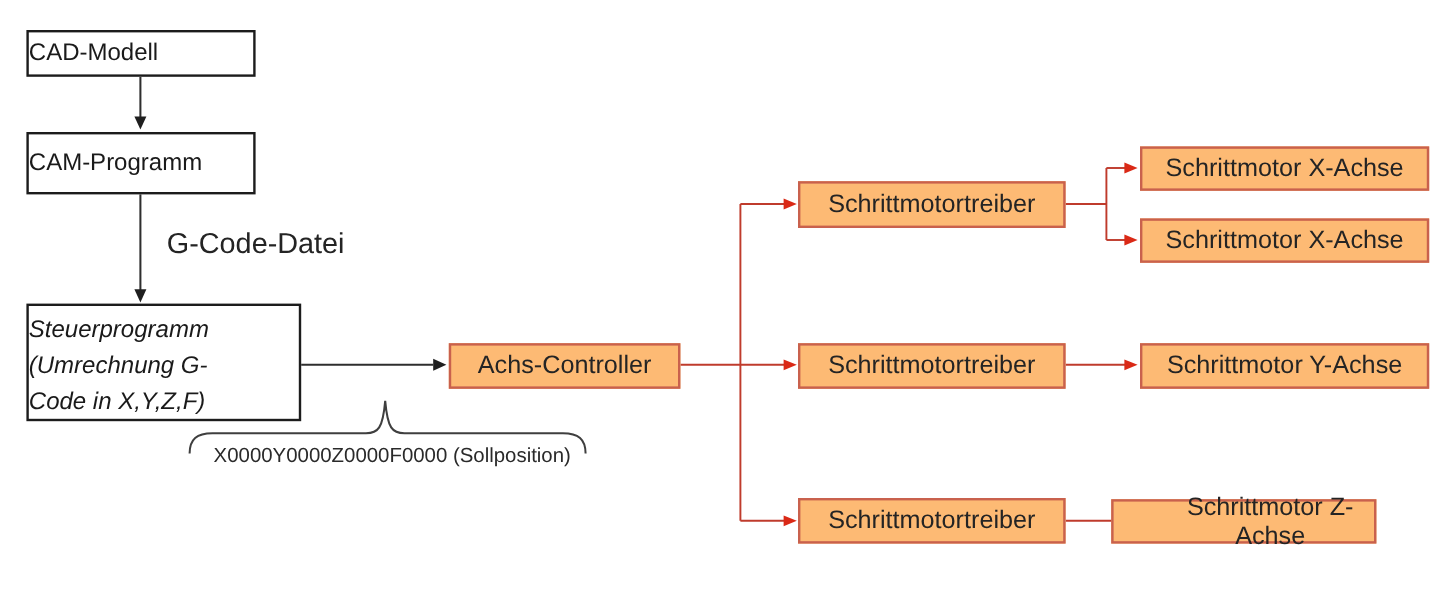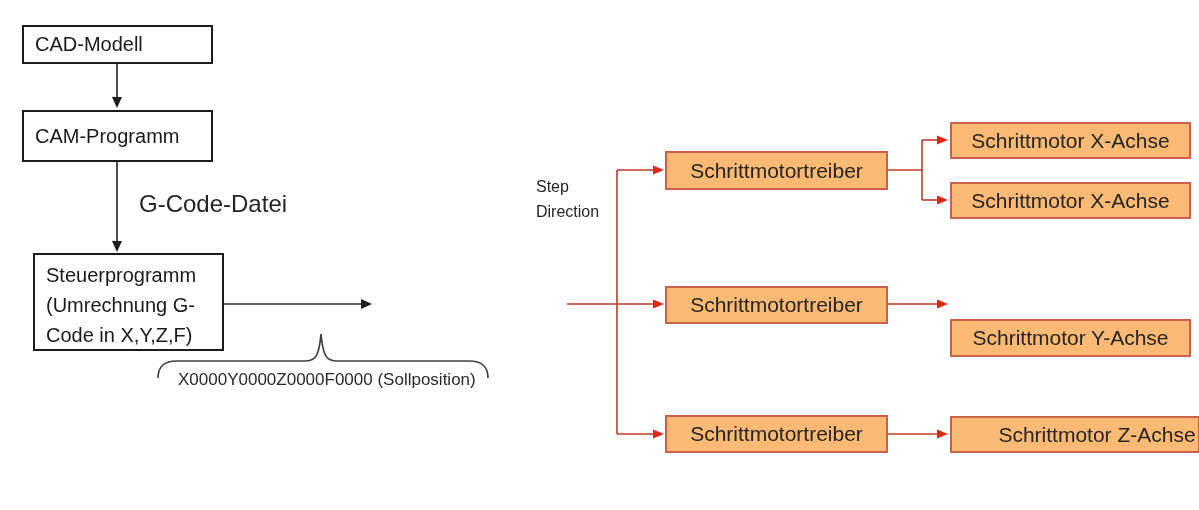--- a/index.html
+++ b/index.html
@@ -3,21 +3,21 @@
 <meta charset="utf-8">
 <style>
   html,body{margin:0;padding:0;background:#ffffff;}
   .canvas{
     position:relative;width:1199px;height:510px;background:#ffffff;
     font-family:"Liberation Sans",sans-serif;overflow:hidden;
   }
   .node{position:absolute;box-sizing:border-box;display:flex;align-items:center;}
   .node-white{
     background:#ffffff;border:2px solid #1c1c1c;color:#1a1a1a;
-    font-size:20px;padding-left:11px;
+    font-size:20px;
   }
   .node-white.multiline{
     align-items:flex-start;padding-top:5px;line-height:30px;
     white-space:pre-line;
   }
   .node-peach{
     background:#fdba74;border:2px solid #c9614d;color:#242424;
     font-size:21px;justify-content:center;text-align:center;
   }
   .annotation{position:absolute;color:#242424;}
@@ -94,26 +94,29 @@
   </svg>
 
   <div class="node node-white" style="left:22px;top:25px;width:191px;height:39px;">
     <span>CAD-Modell</span>
   </div>
 
   <div class="node node-white" style="left:22px;top:110px;width:191px;height:52px;">
     <span>CAM-Programm</span>
   </div>
 
-  <div class="node node-white multiline" style="left:33px;top:253px;width:191px;height:98px;">
+  <div class="node node-white multiline" style="left:22px;top:253px;width:229px;height:98px;font-style:italic;">
     <span>Steuerprogramm
 (Umrechnung G-
 Code in X,Y,Z,F)</span>
   </div>
 
+  <div class="node node-peach" style="left:374px;top:286px;width:193px;height:38px;">
+    <span>Achs-Controller</span>
+  </div>
 
   <div class="node node-peach" style="left:665px;top:151px;width:223px;height:39px;">
     <span>Schrittmotortreiber</span>
   </div>
 
   <div class="node node-peach" style="left:665px;top:286px;width:223px;height:38px;">
     <span>Schrittmotortreiber</span>
   </div>
 
   <div class="node node-peach" style="left:665px;top:415px;width:223px;height:38px;">
@@ -121,30 +124,28 @@
   </div>
 
   <div class="node node-peach" style="left:950px;top:122px;width:241px;height:37px;">
     <span>Schrittmotor X-Achse</span>
   </div>
 
   <div class="node node-peach" style="left:950px;top:182px;width:241px;height:37px;">
     <span>Schrittmotor X-Achse</span>
   </div>
 
-  <div class="node node-peach" style="left:950px;top:286px;width:241px;height:38px;margin-top:33px;">
+  <div class="node node-peach" style="left:950px;top:286px;width:241px;height:38px;">
     <span>Schrittmotor Y-Achse</span>
   </div>
 
-  <div class="node node-peach" style="left:950px;top:416px;width:250px;height:37px;padding-left:44px;">
+  <div class="node node-peach" style="left:926px;top:416px;width:221px;height:37px;padding-left:44px;">
     <span>Schrittmotor Z-Achse</span>
   </div>
 
   <div class="annotation gcode-label">G-Code-Datei</div>
 
-  <div class="annotation step-label">Step
-Direction</div>
 
   <div class="annotation code-lines">
     <div class="code-line">X0000Y0000Z0000F0000 (Sollposition)</div>
   </div>
 
 </div>
 
 </body></html>

